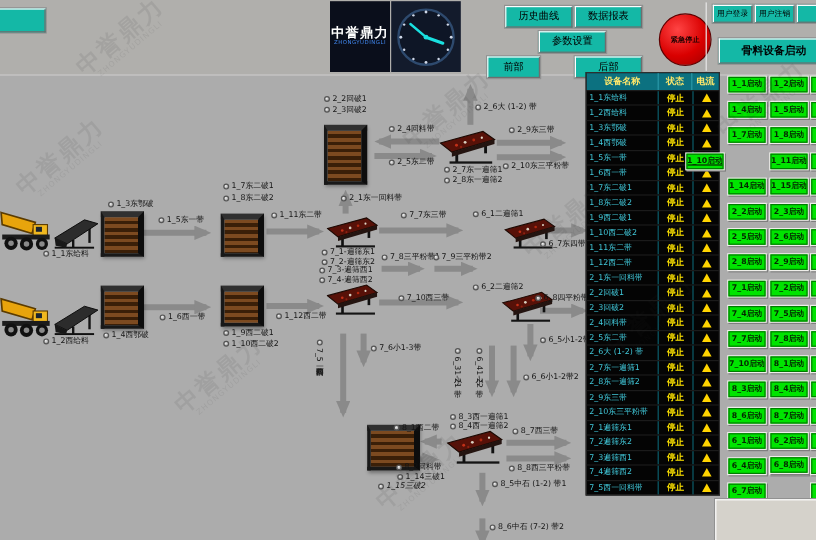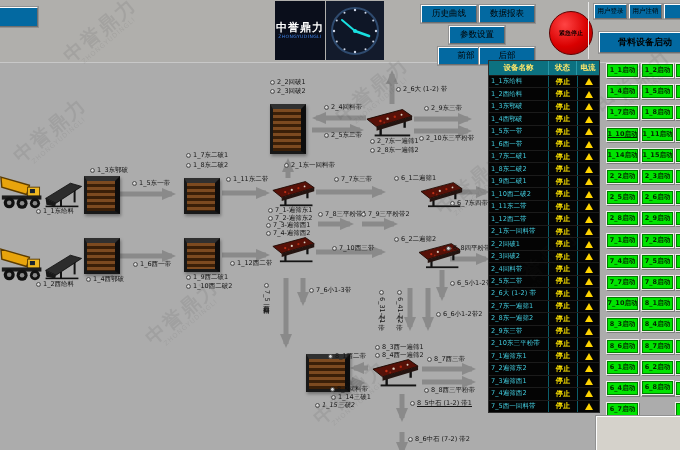--- a/index.html
+++ b/index.html
@@ -1,21 +1,21 @@
 <!DOCTYPE html>
 <html><head>
 <meta charset="utf-8">
 <style>
   html,body{margin:0;padding:0;background:#888;}
   #screen{position:relative;width:680px;height:450px;background:#acacac;overflow:hidden;
           font-family:"DejaVu Sans",sans-serif;-webkit-font-smoothing:antialiased;}
   
   #topbar{position:absolute;left:0;top:0;width:680px;height:62px;background:#b0afac;
           border-bottom:1px solid #c8c8c8;}
-  .cbtn{position:absolute;background:#0369a1;border:1px solid;border-color:#fdfdfd #6e6e6e #6e6e6e #fdfdfd;
+  .cbtn{position:absolute;background:#14b8a6;border:1px solid;border-color:#fdfdfd #6e6e6e #6e6e6e #fdfdfd;
         box-shadow:0 0 0 1px #919191;font-size:8.5px;color:#000;display:flex;align-items:center;
         justify-content:center;font-family:inherit;padding:0;cursor:pointer;white-space:nowrap;overflow:hidden;}
   #logo{position:absolute;left:275px;top:1px;width:50px;height:59px;background:#0a0e1b;
         display:flex;flex-direction:column;align-items:center;justify-content:center;gap:2px;}
   #logo .t{color:#ffffff;font-size:11px;font-weight:bold;letter-spacing:1px;line-height:1;}
   #logo .s{color:#3f83e8;font-size:4.5px;letter-spacing:.4px;line-height:1;}
   #clockpanel{position:absolute;left:326px;top:1px;width:58px;height:59px;background:#131b2c;
         display:flex;align-items:center;justify-content:center;}
   #estop{position:absolute;left:549px;top:11px;width:42px;height:42px;border-radius:50%;
         background:radial-gradient(circle at 35% 30%,#ff4444,#d90000 55%,#9e0000);
@@ -132,21 +132,21 @@
         </g>
         <line x1="28" y1="28" x2="15" y2="17" stroke="#19e0e0" stroke-width="2" stroke-linecap="round"></line>
         <line x1="28" y1="28" x2="42" y2="33" stroke="#19e0e0" stroke-width="2.6" stroke-linecap="round"></line>
         <circle cx="28" cy="28" r="2" fill="#19e0e0"></circle>
       </svg>
     </div>
 
     <button class="cbtn" style="left:421px;top:5px;width:56px;height:18px;">历史曲线</button>
     <button class="cbtn" style="left:479px;top:5px;width:56px;height:18px;">数据报表</button>
     <button class="cbtn" style="left:449px;top:26px;width:56px;height:18px;">参数设置</button>
-    <button class="cbtn" style="left:438px;top:47px;width:56px;height:18px;">前部</button>
+    <button class="cbtn" style="left:406px;top:47px;width:44px;height:18px;">前部</button>
     <button class="cbtn" style="left:479px;top:47px;width:56px;height:18px;">后部</button>
 
     <div id="estop">紧急停止</div>
 
     <div id="tdiv"></div>
 
     <button class="cbtn" style="left:594px;top:4px;width:33px;height:15px;font-size:6.5px;">用户登录</button>
     <button class="cbtn" style="left:629px;top:4px;width:33px;height:15px;font-size:6.5px;">用户注销</button>
     <button class="cbtn" style="left:664px;top:4px;width:30px;height:15px;font-size:6.5px;"></button>
     <button class="cbtn" style="left:599px;top:32px;width:92px;height:21px;font-size:9px;font-weight:bold;">骨料设备启动</button>
@@ -270,21 +270,21 @@
       <span class="flabel rot" style="left: 396px; top: 290px;">6_4小1-2带2</span>
       <span class="flabel" style="left: 436px; top: 311px;">6_6小1-2带2</span>
       <span class="flabel" style="left: 375px; top: 344px;">8_3西一遍筛1</span>
       <span class="flabel" style="left: 375px; top: 352px;">8_4西一遍筛2</span>
       <span class="flabel" style="left: 328px; top: 353px;">8_1西二带</span>
       <span class="flabel" style="left: 330px; top: 386px;">8_2回料带</span>
       <span class="flabel" style="left: 315px; top: 394px; margin-left: 16px;">1_14三破1</span>
       <span class="flabel" style="left: 315px; top: 402px; font-style: italic;">1_15三破2</span>
       <span class="flabel" style="left: 427px; top: 356px;">8_7西三带</span>
       <span class="flabel" style="left: 424px; top: 387px;">8_8西三平粉带</span>
-      <span class="flabel" style="left: 410px; top: 400px; text-decoration: underline;">8_5中石 (1-2) 带1</span>
+      <span class="flabel" style="left: 410px; top: 400px;">8_5中石 (1-2) 带1</span>
       <span class="flabel" style="left: 408px; top: 436px;">8_6中石 (7-2) 带2</span>
     </div>
 
   <div id="devtable">
     <div id="thead">
       <div class="hc c-name">设备名称</div>
       <div class="hc c-st">状态</div>
       <div class="hc c-cur">电流</div>
     </div>
     <div id="table-rows">
@@ -483,21 +483,21 @@
   <div id="btn-grid">
       <button class="sbtn" style="left: 607px; top: 64px;">1_1启动</button>
       <button class="sbtn" style="left: 642px; top: 64px;">1_2启动</button>
       <button class="sbtn" style="left: 676px; top: 64px;"></button>
       <button class="sbtn" style="left: 607px; top: 85px;">1_4启动</button>
       <button class="sbtn" style="left: 642px; top: 85px;">1_5启动</button>
       <button class="sbtn" style="left: 676px; top: 85px;"></button>
       <button class="sbtn" style="left: 607px; top: 106px;">1_7启动</button>
       <button class="sbtn" style="left: 642px; top: 106px;">1_8启动</button>
       <button class="sbtn" style="left: 676px; top: 106px;"></button>
-      <button class="sbtn" style="left: 607px; top: 128px; text-decoration: underline;">1_10启动</button>
+      <button class="sbtn" style="left: 572px; top: 128px; text-decoration: underline;">1_10启动</button>
       <button class="sbtn" style="left: 642px; top: 128px;">1_11启动</button>
       <button class="sbtn" style="left: 676px; top: 128px;"></button>
       <button class="sbtn" style="left: 607px; top: 149px;">1_14启动</button>
       <button class="sbtn" style="left: 642px; top: 149px;">1_15启动</button>
       <button class="sbtn" style="left: 676px; top: 149px;"></button>
       <button class="sbtn" style="left: 607px; top: 170px;">2_2启动</button>
       <button class="sbtn" style="left: 642px; top: 170px;">2_3启动</button>
       <button class="sbtn" style="left: 676px; top: 170px;"></button>
       <button class="sbtn" style="left: 607px; top: 191px;">2_5启动</button>
       <button class="sbtn" style="left: 642px; top: 191px;">2_6启动</button>

